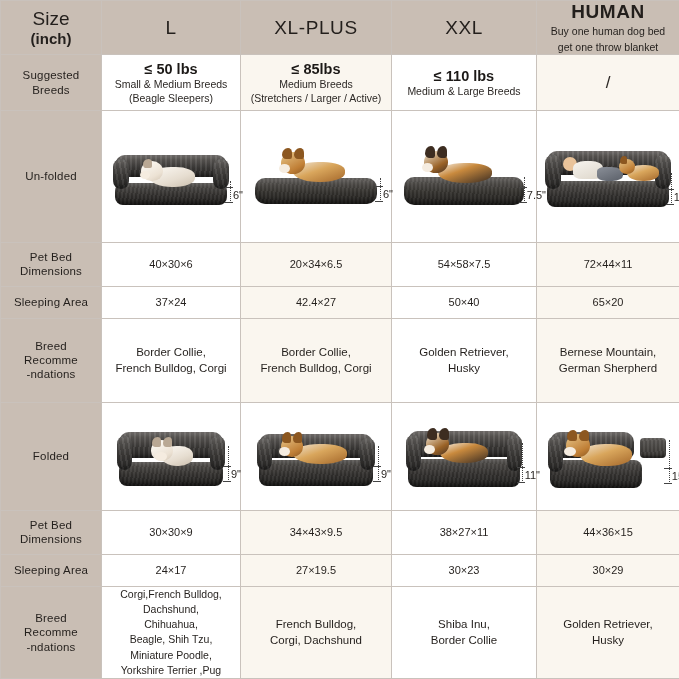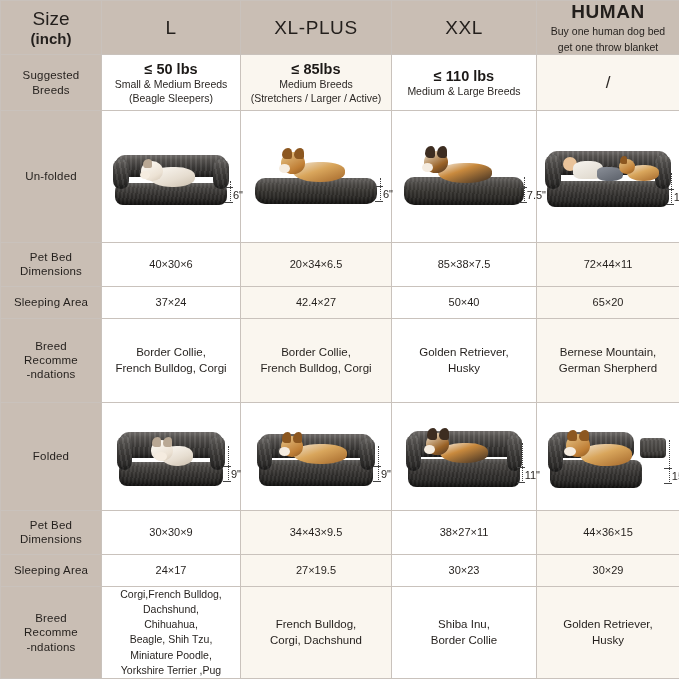--- a/index.html
+++ b/index.html
@@ -384,21 +384,21 @@
     </td>
   </tr>
 
   <tr style="height:44px;">
     <td class="rowlabel">
       <div>Pet Bed</div>
       <div>Dimensions</div>
     </td>
     <td class="cell-white dim">40×30×6</td>
     <td class="cell-cream dim">20×34×6.5</td>
-    <td class="cell-white dim">85×38×7.5</td>
+    <td class="cell-white dim">54×58×7.5</td>
     <td class="cell-cream dim">72×44×11</td>
   </tr>
 
   <tr style="height:32px;">
     <td class="rowlabel">Sleeping Area</td>
     <td class="cell-white dim">37×24</td>
     <td class="cell-cream dim">42.4×27</td>
     <td class="cell-white dim">50×40</td>
     <td class="cell-cream dim">65×20</td>
   </tr>

